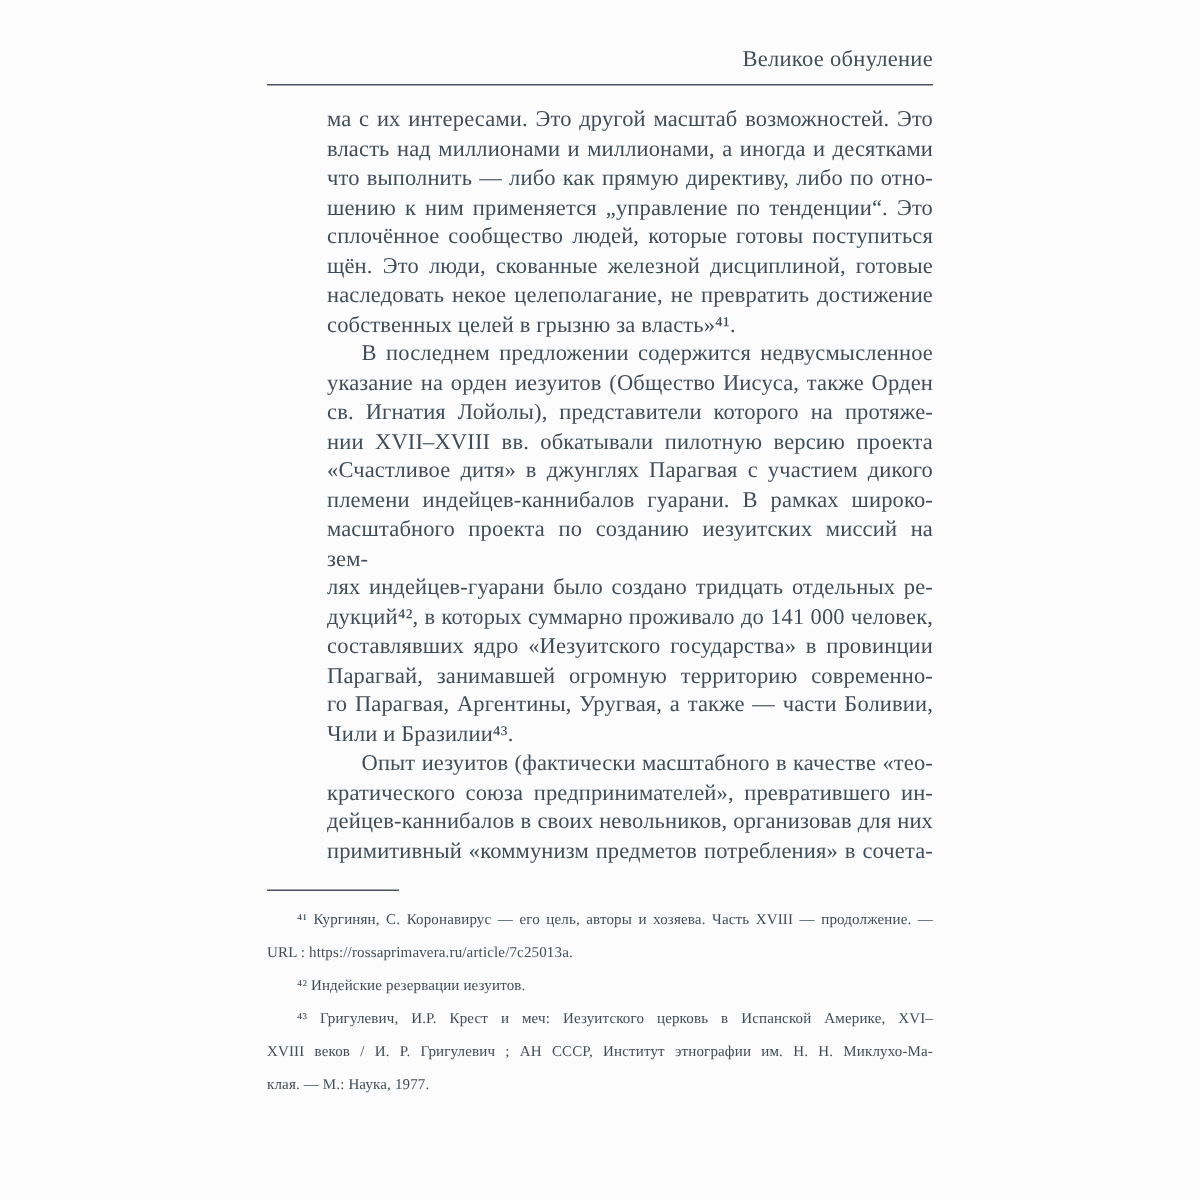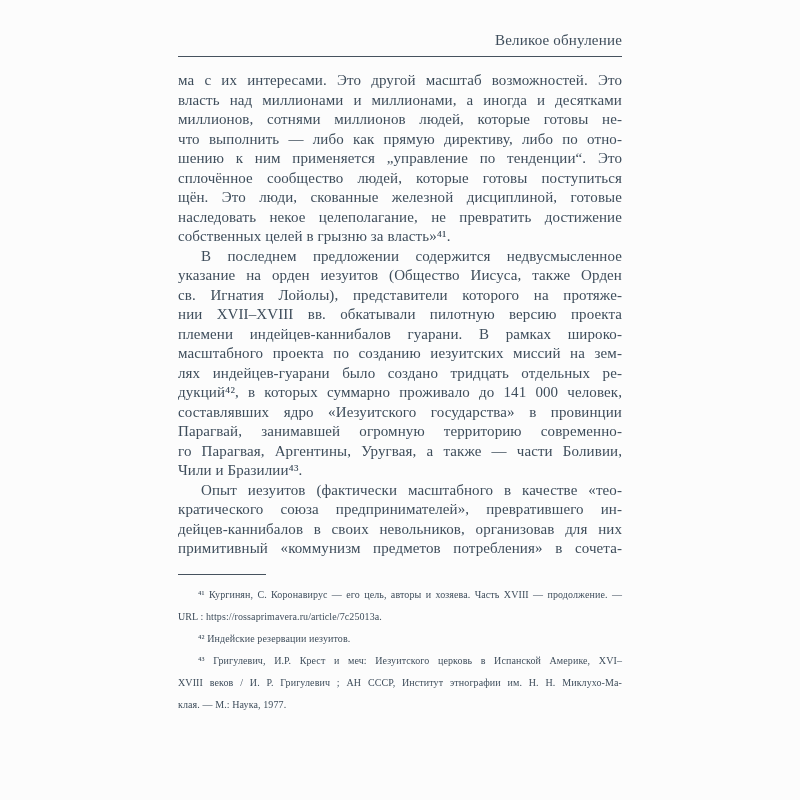--- a/index.html
+++ b/index.html
@@ -29,20 +29,21 @@
     border-bottom: 1.6px solid #46525e;
   }
   .body-text { margin-top: 14px; }
   .line {
     font-size: 15px;
     line-height: 19.5px;
     text-align: justify;
     text-align-last: justify;
     white-space: normal;
     letter-spacing: 0.1px;
+    margin-left: 40px;
   }
   .line.last {
     text-align-last: left;
   }
   .line.indent { text-indent: 23px; }
   .fn-sep {
     margin-top: 15px;
     width: 88px;
     border-top: 1.5px solid #46525e;
   }
@@ -65,34 +66,34 @@
 
     <div class="running-head">
       <span>Великое обнуление</span>
     </div>
 
     <div class="body-text">
 
       <div class="para">
         <div class="line">ма с их интересами. Это другой масштаб возможностей. Это</div>
         <div class="line">власть над миллионами и миллионами, а иногда и десятками</div>
-        <div class="line">миллионов, сотнями миллионов людей, которые готовы не-</div>
         <div class="line">что выполнить — либо как прямую директиву, либо по отно-</div>
         <div class="line">шению к ним применяется „управление по тенденции“. Это</div>
         <div class="line">сплочённое сообщество людей, которые готовы поступиться</div>
         <div class="line">щён. Это люди, скованные железной дисциплиной, готовые</div>
         <div class="line">наследовать некое целеполагание, не превратить достижение</div>
         <div class="line last">собственных целей в грызню за власть»⁴¹.</div>
       </div>
 
       <div class="para">
         <div class="line indent">В последнем предложении содержится недвусмысленное</div>
         <div class="line">указание на орден иезуитов (Общество Иисуса, также Орден</div>
         <div class="line">св. Игнатия Лойолы), представители которого на протяже-</div>
         <div class="line">нии XVII–XVIII вв. обкатывали пилотную версию проекта</div>
+        <div class="line">«Счастливое дитя» в джунглях Парагвая с участием дикого</div>
         <div class="line">племени индейцев-каннибалов гуарани. В рамках широко-</div>
         <div class="line">масштабного проекта по созданию иезуитских миссий на зем-</div>
         <div class="line">лях индейцев-гуарани было создано тридцать отдельных ре-</div>
         <div class="line">дукций⁴², в которых суммарно проживало до 141 000 человек,</div>
         <div class="line">составлявших ядро «Иезуитского государства» в провинции</div>
         <div class="line">Парагвай, занимавшей огромную территорию современно-</div>
         <div class="line">го Парагвая, Аргентины, Уругвая, а также — части Боливии,</div>
         <div class="line last">Чили и Бразилии⁴³.</div>
       </div>
 

